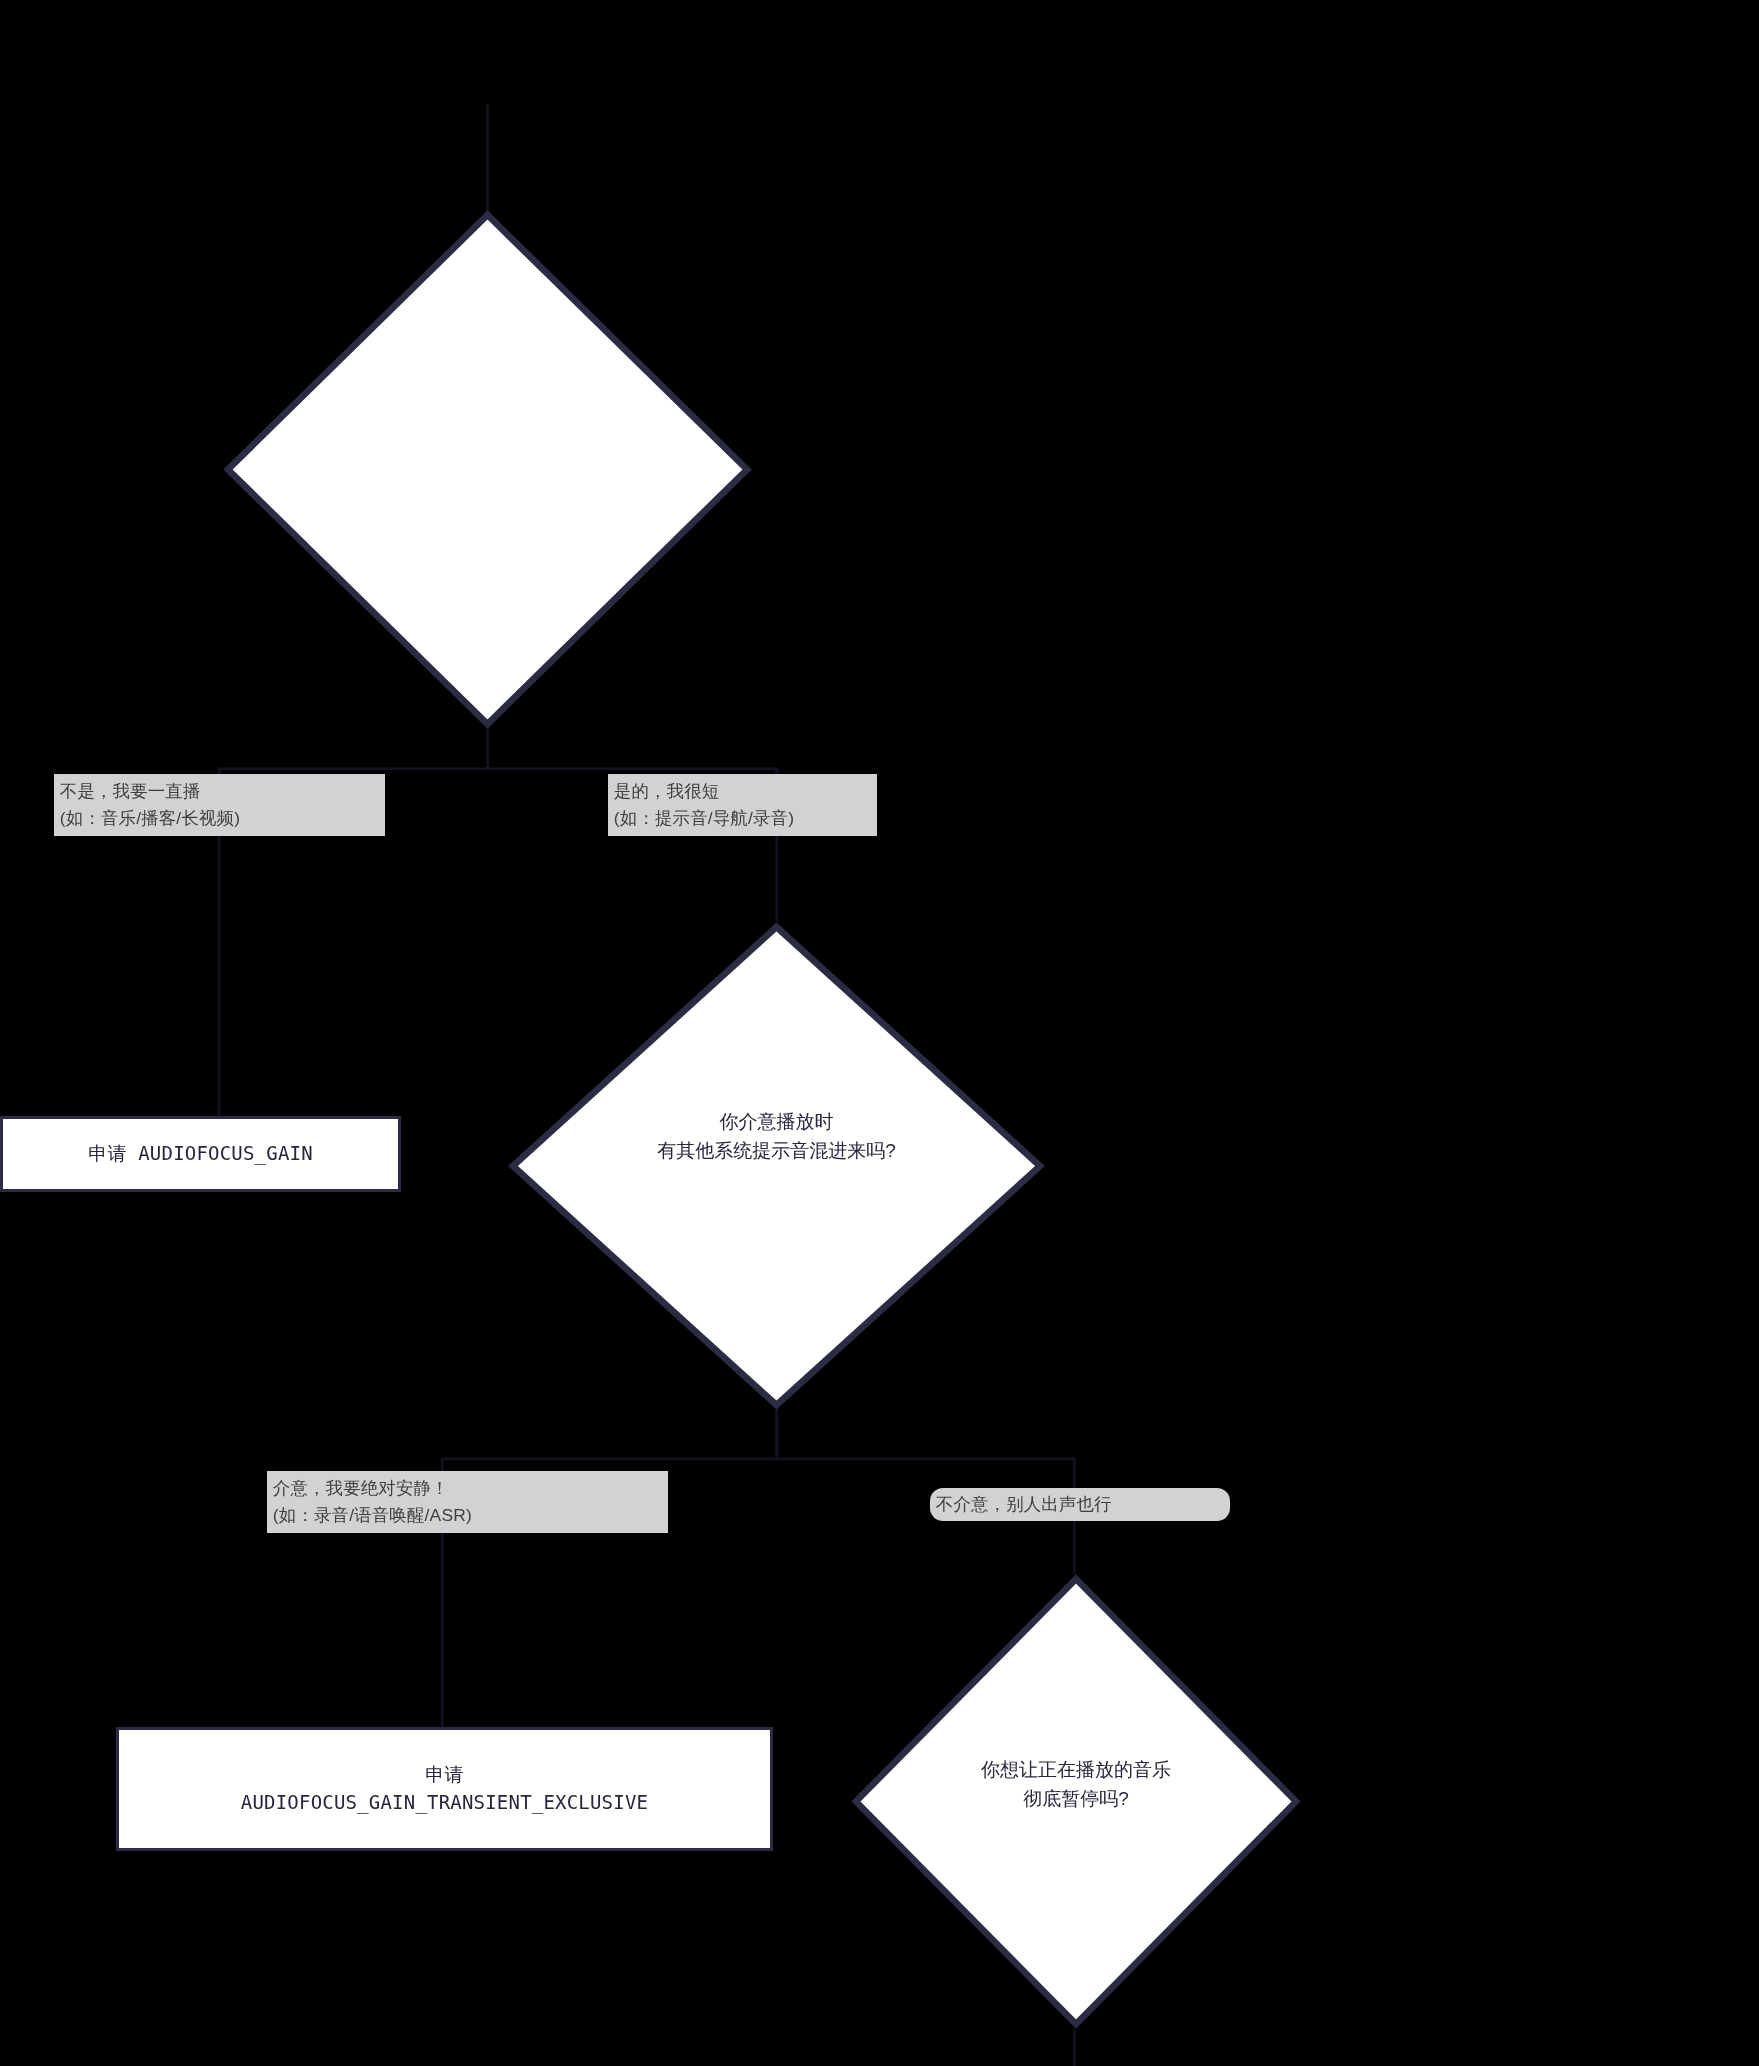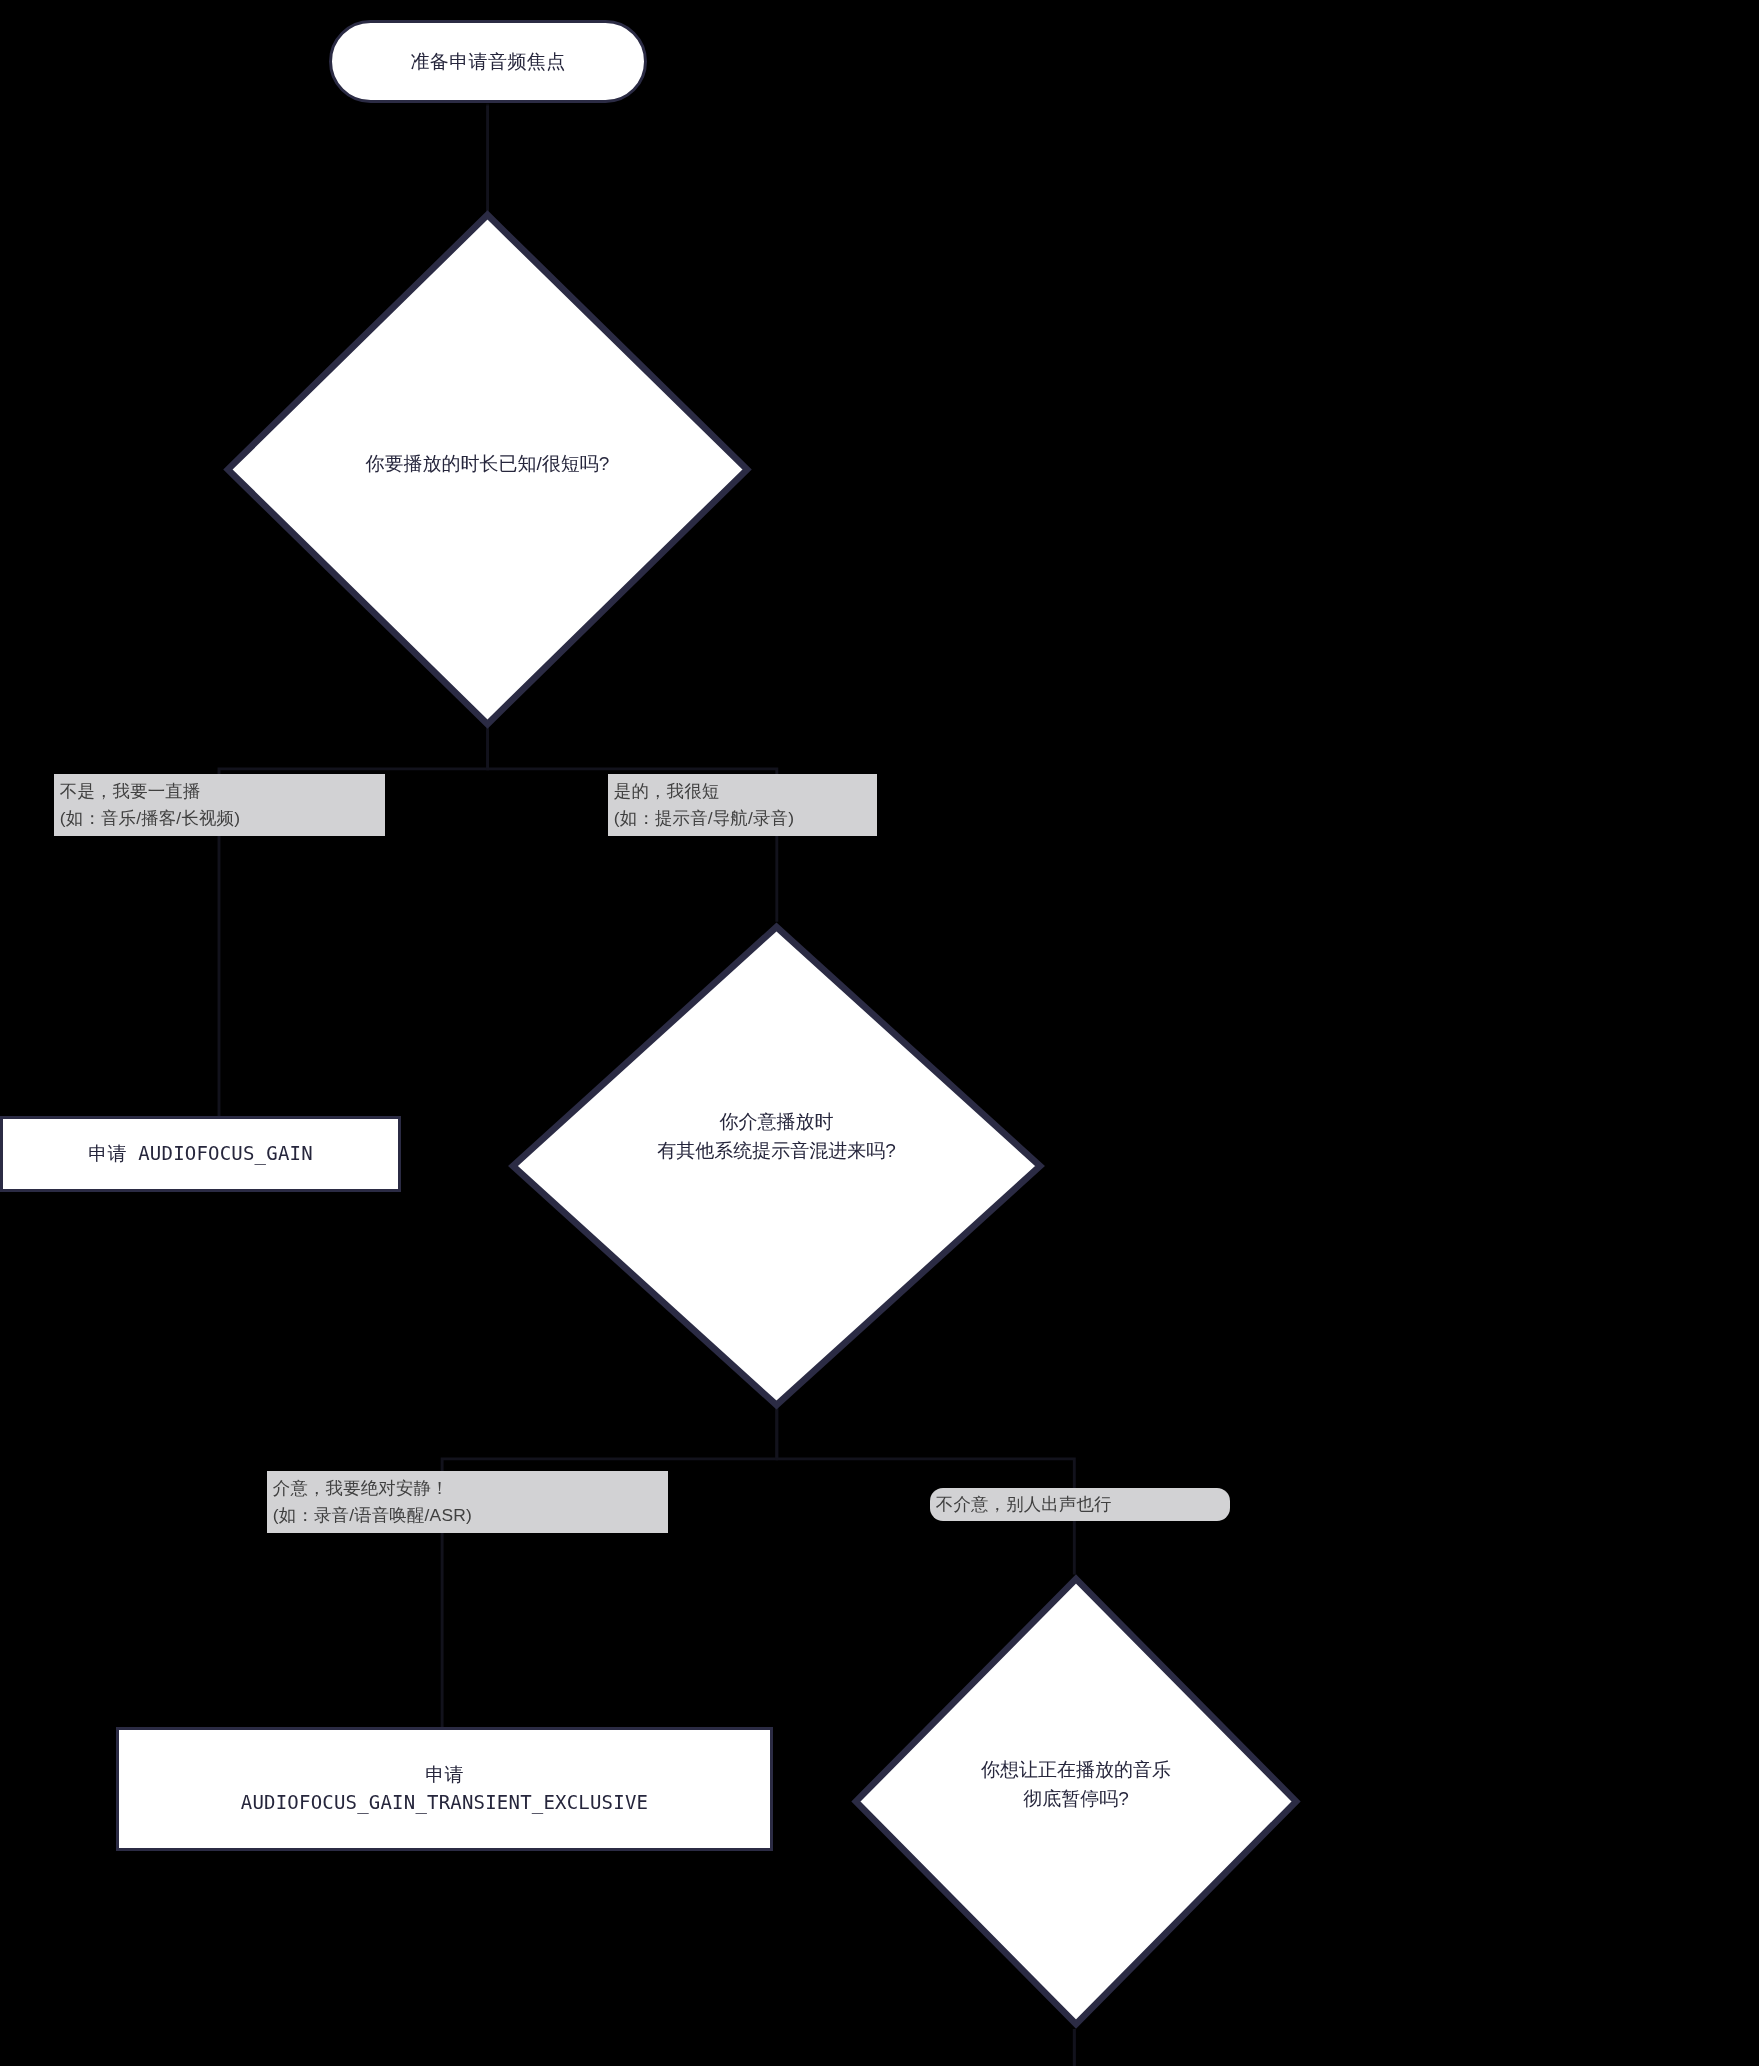--- a/index.html
+++ b/index.html
@@ -112,29 +112,25 @@
       <path d="M1880 3400 L1880 3530 L1070 3530 L1070 4180"></path>
 
       <path d="M1880 3400 L1880 3530 L2600 3530 L2600 3810"></path>
 
       <path d="M2600 4910 L2600 5010 L1800 5010 L1800 5290"></path>
 
       <path d="M2600 4910 L2600 5010 L3420 5010 L3420 5290"></path>
     </g>
   </svg>
 
-  <div class="node terminal" style="left:329px; top:20px; width:318px; height:83px;">
-    <span class="nodetext">准备申请音频焦点</span>
-  </div>
 
   <div class="decision" style="left:223px; top:210px; width:529px; height:519px;">
     <svg class="dshape" viewBox="0 0 1280 1256" preserveAspectRatio="none">
       <polygon points="640,12 1268,628 640,1244 12,628" fill="#ffffff" stroke="#2b2b44" stroke-width="16"></polygon>
     </svg>
-    <div class="dlabel" style="top:240px;">你要播放的时长已知/很短吗?</div>
   </div>
 
   <div class="node process mono" style="left:0; top:1116px; width:401px; height:76px;">
     <span class="nodetext">申请 AUDIOFOCUS_GAIN</span>
   </div>
 
   <div class="decision" style="left:508px; top:922px; width:537px; height:488px;">
     <svg class="dshape" viewBox="0 0 1300 1180" preserveAspectRatio="none">
       <polygon points="650,12 1288,590 650,1168 12,590" fill="#ffffff" stroke="#2b2b44" stroke-width="16"></polygon>
     </svg>

